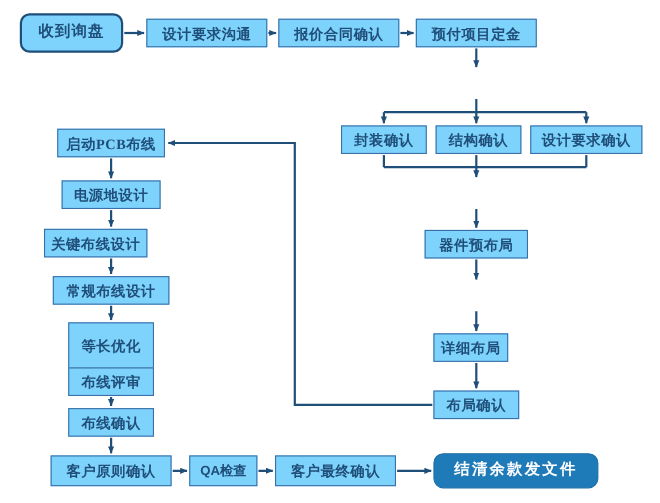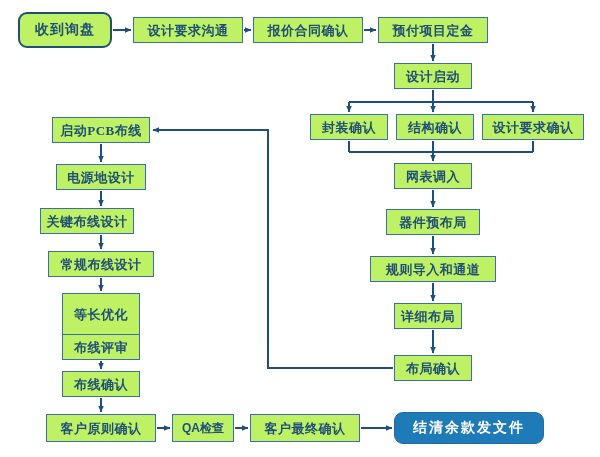--- a/index.html
+++ b/index.html
@@ -24,21 +24,21 @@
     width: 600px;
     height: 457px;
     pointer-events: none;
   }
   .node {
     position: absolute;
     box-sizing: border-box;
     display: flex;
     align-items: center;
     justify-content: center;
-    background: #bef264;
+    background: #7dd3fc;
     border: 1px solid #3A6FA8;
     color: #1F4E79;
     font-size: 13px;
     font-weight: bold;
     letter-spacing: 0.5px;
     white-space: nowrap;
     line-height: 1;
     z-index: 2;
   }
   .node.start {
@@ -113,33 +113,30 @@
   </svg>
 
   <div class="node start" style="left:18px;top:12px;width:94px;height:36px">收到询盘</div>
 
   <div class="node" style="left:133px;top:17px;width:110px;height:26px">设计要求沟通</div>
 
   <div class="node" style="left:253px;top:17px;width:110px;height:26px">报价合同确认</div>
 
   <div class="node" style="left:378px;top:17px;width:110px;height:26px">预付项目定金</div>
 
-  <div class="node" style="left:394px;top:63px;width:78px;height:26px">设计启动</div>
 
   <div class="node" style="left:310px;top:114px;width:78px;height:26px">封装确认</div>
 
   <div class="node" style="left:396px;top:114px;width:78px;height:26px">结构确认</div>
 
   <div class="node" style="left:482px;top:114px;width:102px;height:26px">设计要求确认</div>
 
-  <div class="node" style="left:394px;top:163px;width:78px;height:26px">网表调入</div>
 
   <div class="node" style="left:386px;top:209px;width:94px;height:26px">器件预布局</div>
 
-  <div class="node" style="left:370px;top:256px;width:126px;height:26px">规则导入和通道</div>
 
   <div class="node" style="left:394px;top:303px;width:68px;height:26px">详细布局</div>
 
   <div class="node" style="left:394px;top:355px;width:78px;height:26px">布局确认</div>
 
   <div class="node" style="left:52px;top:117px;width:98px;height:26px">启动PCB布线</div>
 
   <div class="node" style="left:56px;top:164px;width:90px;height:26px">电源地设计</div>
 
   <div class="node" style="left:40px;top:208px;width:94px;height:26px">关键布线设计</div>

